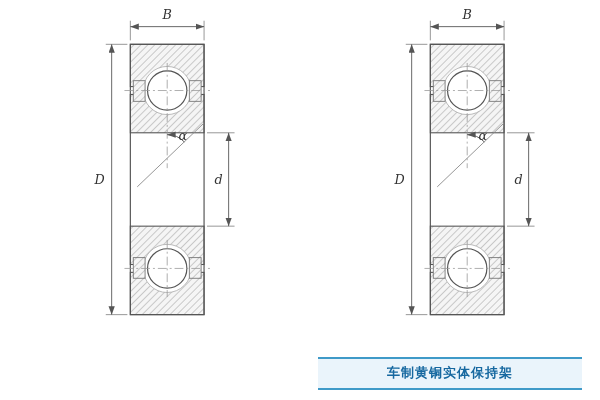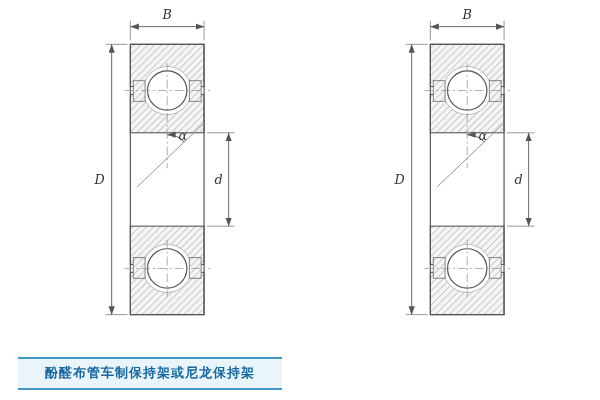--- a/index.html
+++ b/index.html
@@ -88,23 +88,20 @@
       </g>
 
       <g>
         <line class="ext" x1="183" y1="130" x2="211" y2="130"></line>
         <line class="ext" x1="183" y1="225" x2="211" y2="225"></line>
         <line class="dim" x1="205" y1="130" x2="205" y2="225" marker-start="url(#arw0)" marker-end="url(#arw0)"></line>
         <text x="199" y="182" class="dim-text" text-anchor="end">d</text>
       </g>
     </svg>
 
-    <div class="caption">
-      <span>酚醛布管车制保持架或尼龙保持架</span>
-    </div>
   </div>
 
   <div class="figure">
     <svg viewBox="0 0 250 352" role="img">
       <defs>
         <pattern id="hatch1" width="5" height="5" patternUnits="userSpaceOnUse" patternTransform="rotate(45)">
           <rect width="5" height="5" fill="#f5f5f5"></rect>
           <line x1="0" y1="0" x2="0" y2="5" stroke="#9b9b9b" stroke-width="1"></line>
         </pattern>
         <marker id="arw1" markerWidth="9" markerHeight="7" refX="8.6" refY="3.2" orient="auto-start-reverse" markerUnits="userSpaceOnUse">
@@ -156,15 +153,18 @@
       </g>
 
       <g>
         <line class="ext" x1="183" y1="130" x2="211" y2="130"></line>
         <line class="ext" x1="183" y1="225" x2="211" y2="225"></line>
         <line class="dim" x1="205" y1="130" x2="205" y2="225" marker-start="url(#arw1)" marker-end="url(#arw1)"></line>
         <text x="199" y="182" class="dim-text" text-anchor="end">d</text>
       </g>
     </svg>
 
+    <div class="caption">
+      <span>车制黄铜实体保持架</span>
+    </div>
   </div>
 
 </div>
 
 </body></html>

